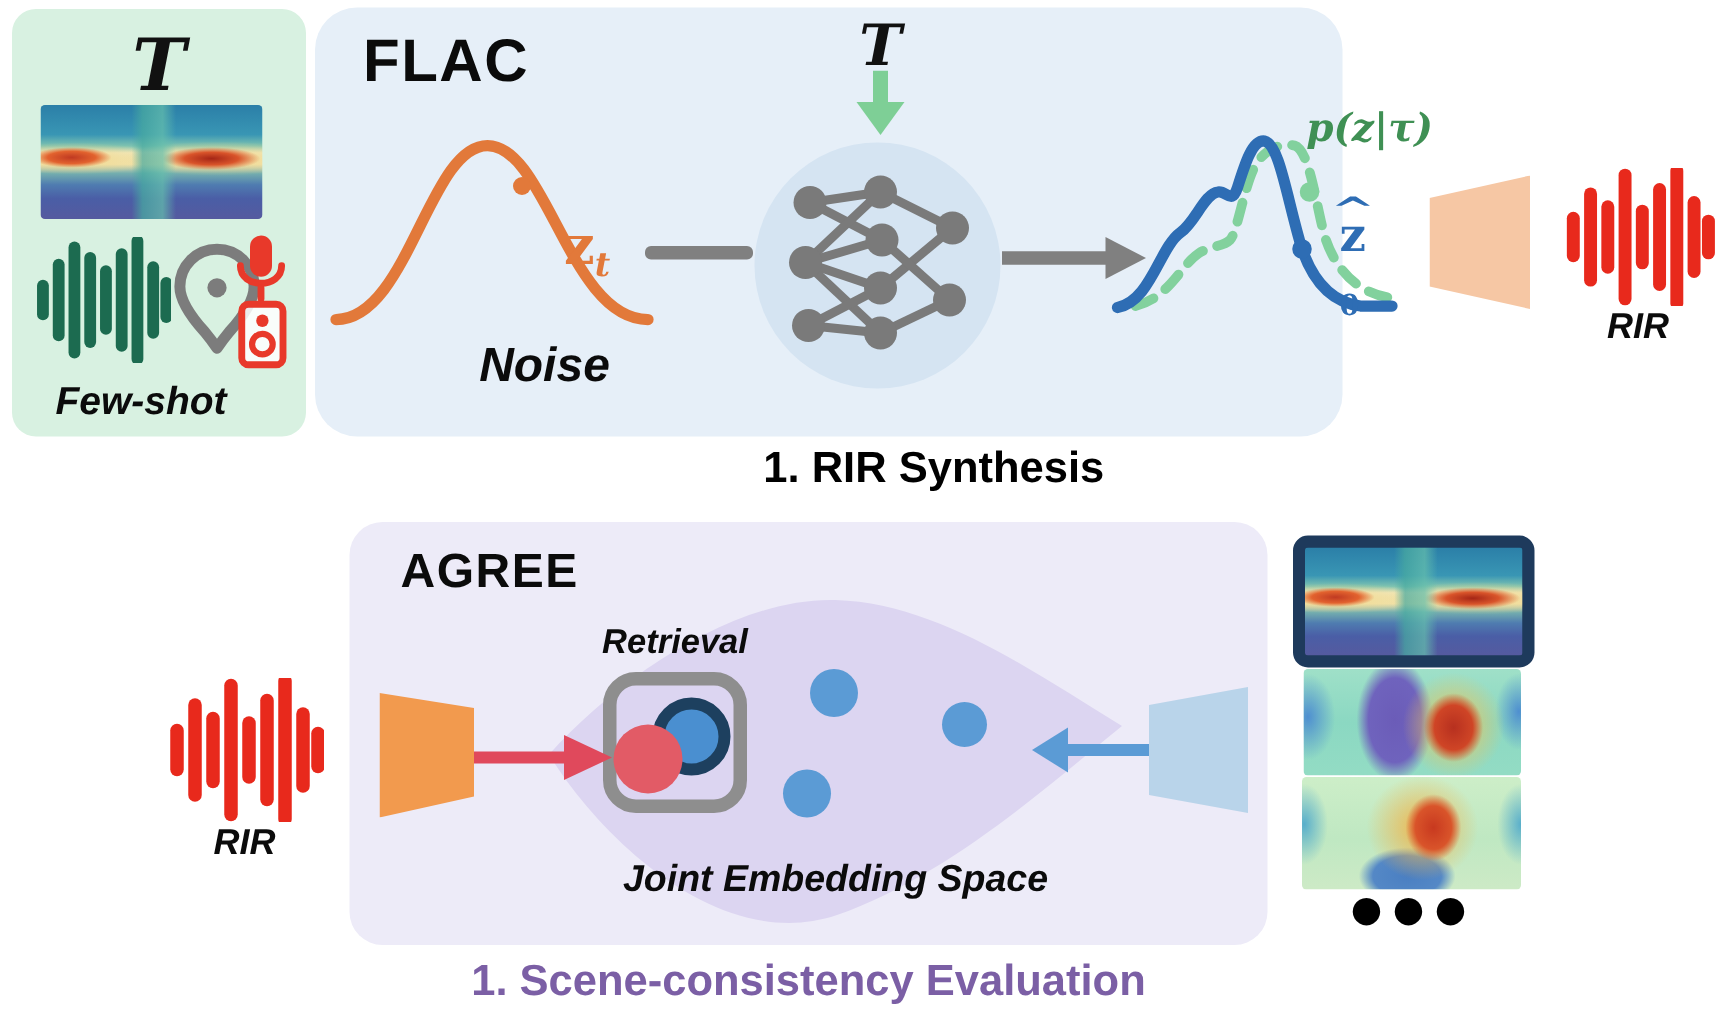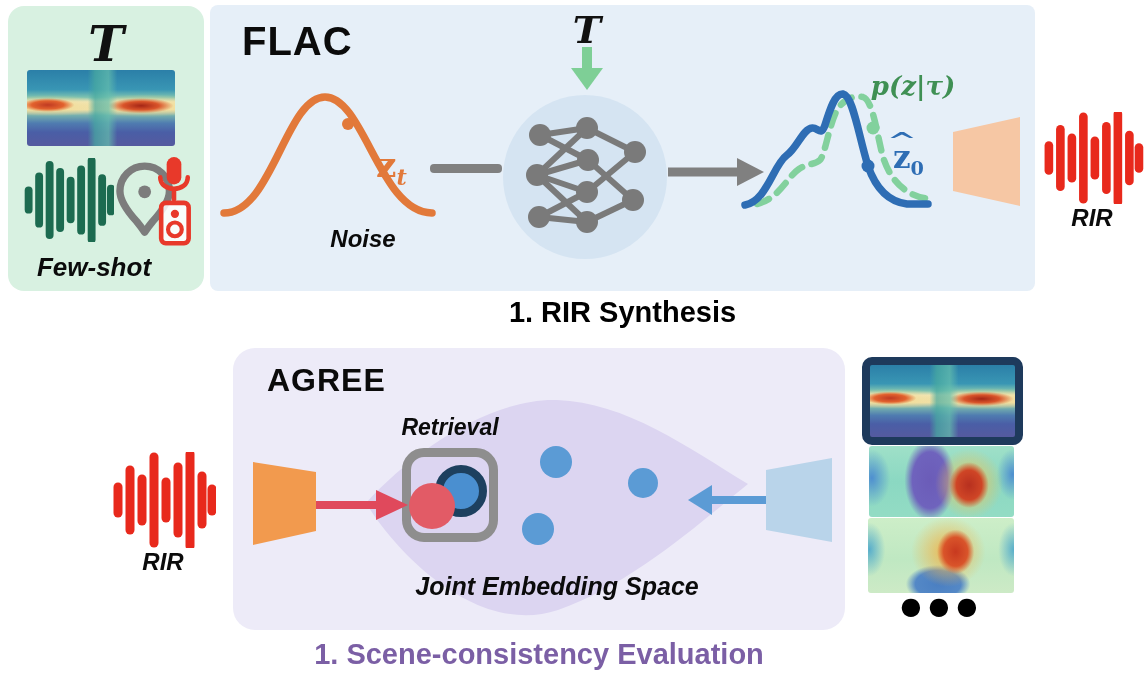--- a/index.html
+++ b/index.html
@@ -5,21 +5,21 @@
   html,body{margin:0;padding:0;background:#ffffff;}
   .canvas{
     position:relative;width:1145px;height:687px;background:#ffffff;overflow:hidden;
     font-family:"Liberation Sans",sans-serif;color:#111;
   }
   .abs{position:absolute;}
   svg{display:block;}
 
   
   .fewshot-box{left:8px;top:6px;width:196px;height:285px;background:#d8f1e1;border-radius:16px;}
-  .flac-box{left:210px;top:5px;width:825px;height:286px;background:#e6eff8;border-radius:8px;}
+  .flac-box{left:210px;top:5px;width:685px;height:286px;background:#e6eff8;border-radius:28px;}
   .agree-box{left:233px;top:348px;width:612px;height:282px;background:#edebf8;border-radius:22px;}
 
   .panel-title{font-weight:bold;font-size:40px;letter-spacing:1px;color:#0b0b0b;}
   .flac-title{left:32px;top:14px;}
   .agree-title{left:34px;top:14px;font-size:32px;}
 
   .tau{font-family:"DejaVu Serif",serif;font-style:italic;font-weight:600;color:#111;text-align:center;}
   .fewshot-tau{left:0;top:10px;width:196px;font-size:48px;}
   .flac-tau{left:347px;top:2px;width:60px;font-size:38px;}
 
@@ -59,21 +59,21 @@
   .pano-frame .pano{width:100%;height:100%;border-radius:2px;}
   .gallery-p2{left:869px;top:446px;width:145px;height:71px;}
   .gallery-p3{left:868px;top:518px;width:146px;height:75px;}
   .ellipsis{left:862px;top:592px;width:161px;text-align:center;font-size:24px;letter-spacing:7px;color:#000;font-family:"DejaVu Sans",sans-serif;}
 
   
   .noise-curve{left:10px;top:85px;}
   .zt-label{left:166px;top:138px;font-family:"DejaVu Serif",serif;font-weight:bold;font-size:36px;color:#e2793a;}
   .zt-label sub,.z0-label sub{font-size:0.62em;font-style:italic;}
   .z0-label sub{font-style:normal;}
-  .noise-caption{left:58px;top:220px;width:190px;font-size:24px;}
+  .noise-caption{left:58px;top:220px;width:190px;font-size:32px;}
   .connector-line{left:220px;top:159px;width:72px;height:9px;background:#808080;border-radius:4px;}
   .net-circle{left:293px;top:90px;width:164px;height:164px;border-radius:50%;background:#d5e4f2;}
   .cond-arrow{left:360px;top:42px;}
   .out-arrow{left:455px;top:152px;}
   .curves{left:515px;top:60px;}
   .pzt-label{left:648px;top:66px;width:110px;text-align:center;font-family:"DejaVu Serif",serif;font-style:italic;font-size:26px;font-weight:600;color:#3f9054;}
   .z0-label{left:683px;top:134px;font-family:"DejaVu Serif",serif;font-weight:bold;font-size:31px;color:#2e6db4;}
   .zhat-wrap{position:relative;display:inline-block;}
   .zhat-wrap .hat{position:absolute;left:50%;top:-0.55em;transform:translateX(-50%) scaleX(1.6);font-size:0.72em;}
   .decoder-trap{left:743px;top:112px;}

